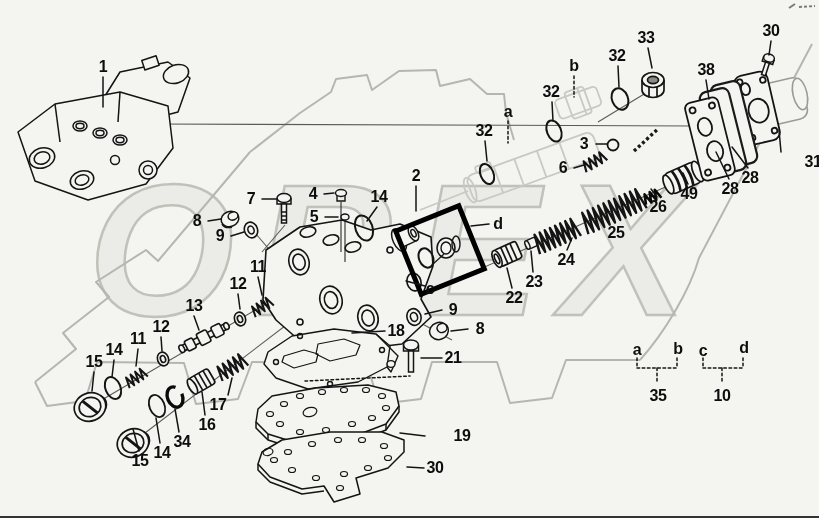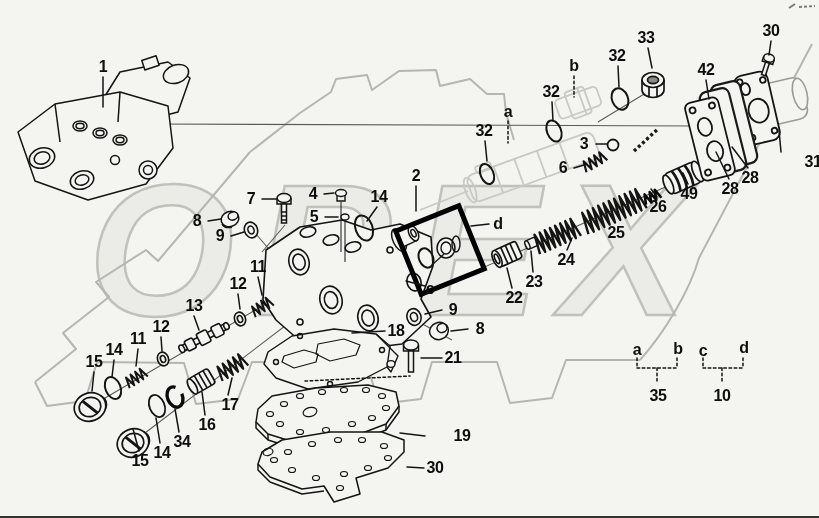--- a/index.html
+++ b/index.html
@@ -460,34 +460,34 @@
       <span class="co" style="left: 138px; top: 339px;">11</span>
       <span class="co" style="left: 238px; top: 284px;">12</span>
       <span class="co" style="left: 161px; top: 327px;">12</span>
       <span class="co" style="left: 194px; top: 306px;">13</span>
       <span class="co" style="left: 379px; top: 197px;">14</span>
       <span class="co" style="left: 114px; top: 350px;">14</span>
       <span class="co" style="left: 162px; top: 453px;">14</span>
       <span class="co" style="left: 94px; top: 362px;">15</span>
       <span class="co" style="left: 140px; top: 461px;">15</span>
       <span class="co" style="left: 207px; top: 425px;">16</span>
-      <span class="co" style="left: 230px; top: 405px; text-align: center;">17</span>
+      <span class="co" style="left: 218px; top: 405px; text-align: center;">17</span>
       <span class="co" style="left: 396px; top: 331px;">18</span>
       <span class="co" style="left: 462px; top: 436px;">19</span>
       <span class="co" style="left: 435px; top: 468px;">30</span>
       <span class="co" style="left: 453px; top: 358px;">21</span>
       <span class="co" style="left: 514px; top: 298px;">22</span>
       <span class="co" style="left: 534px; top: 282px;">23</span>
       <span class="co" style="left: 566px; top: 260px;">24</span>
       <span class="co" style="left: 616px; top: 233px;">25</span>
       <span class="co" style="left: 658px; top: 207px;">26</span>
       <span class="co" style="left: 689px; top: 194px;">49</span>
       <span class="co" style="left: 730px; top: 189px;">28</span>
       <span class="co" style="left: 750px; top: 178px;">28</span>
-      <span class="co" style="left: 706px; top: 70px;">42</span>
+      <span class="co" style="left: 706px; top: 70px;">38</span>
       <span class="co" style="left: 771px; top: 31px;">30</span>
       <span class="co" style="left: 781px; top: 162px; margin-left: 32px;">31</span>
       <span class="co" style="left: 484px; top: 131px;">32</span>
       <span class="co" style="left: 551px; top: 92px;">32</span>
       <span class="co" style="left: 617px; top: 56px;">32</span>
       <span class="co" style="left: 646px; top: 38px;">33</span>
       <span class="co" style="left: 182px; top: 442px;">34</span>
       <span class="co" style="left: 658px; top: 396px;">35</span>
       <span class="co co-letter" style="left: 508px; top: 112px;">a</span>
       <span class="co co-letter" style="left: 574px; top: 66px;">b</span>

